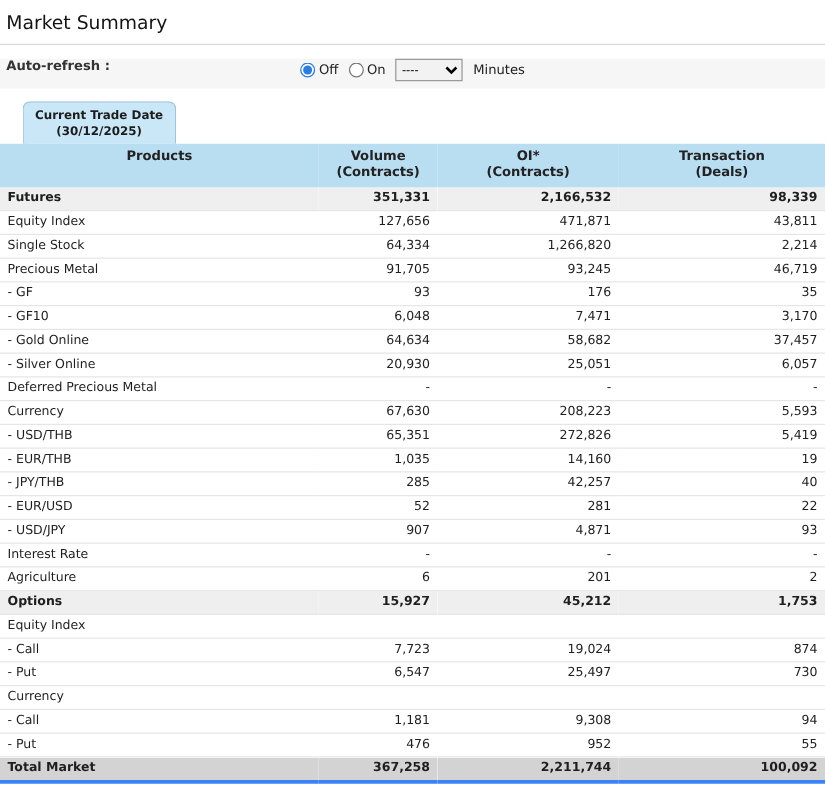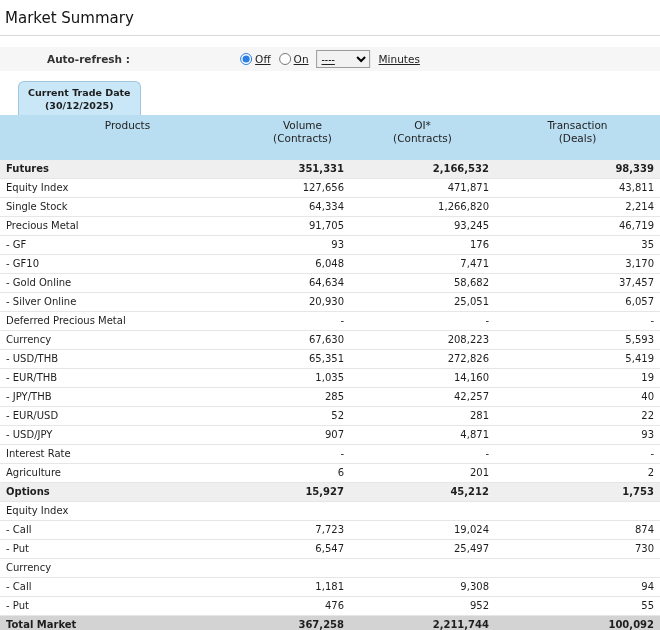--- a/index.html
+++ b/index.html
@@ -26,34 +26,31 @@
     padding: 9px 6px 8px 5px;
   }
   .title-divider { border-top: 1px solid #d9d9d9; }
 
   .ar-bar {
     position: relative;
     height: 24px;
     margin-top: 11px;
     background: var(--bar-bg);
     display: flex;
-    align-items: center;
-    padding-left: 42px;
   }
   .ar-label { font-size: 10.5px; font-weight: bold; color: #333; padding-left: 5px; }
   .ar-controls {
     position: absolute;
     left: 50%;
     transform: translateX(-50%);
     display: flex;
     align-items: center;
     gap: 8px;
     font-size: 10.5px;
     color: #222;
-    text-decoration: underline;
   }
   .radio-label { display: flex; align-items: center; gap: 3px; cursor: pointer; }
   input[type="radio"] { width: 12px; height: 12px; accent-color: var(--accent-blue); margin: 0; cursor: pointer; }
   .minutes-select { font-size: 10px; height: 18px; width: 54px; border: 1px solid #9a9a9a; background: #f2f2f2; }
 
   .tab {
     display: block;
     width: fit-content;
     margin: 10px 0 0 18px;
     padding: 4px 9px 3px;
@@ -73,23 +70,23 @@
     width: 660px;
     border-collapse: collapse;
     table-layout: fixed;
     font-size: 10px;
     color: #1e1e1e;
   }
   .c-prod { width: 255px; } .c-vol { width: 95px; } .c-oi { width: 145px; } .c-trx { width: 165px; }
   .market-table th {
     background: var(--header-bg);
     font-size: 10.5px;
-    font-weight: normal;
+    font-weight: bold;
     text-align: center;
-    padding: 4px 2px 15px;
+    padding: 4px 2px 5px;
     color: #222;
   }
   .h-title { line-height: 13px; }
   .h-sub { line-height: 13px; min-height: 13px; }
   .market-table td {
     padding: 3px 6px;
     border-bottom: 1px solid #e6e6e6;
     line-height: 12px;
     height: 18px;
     overflow: hidden;

